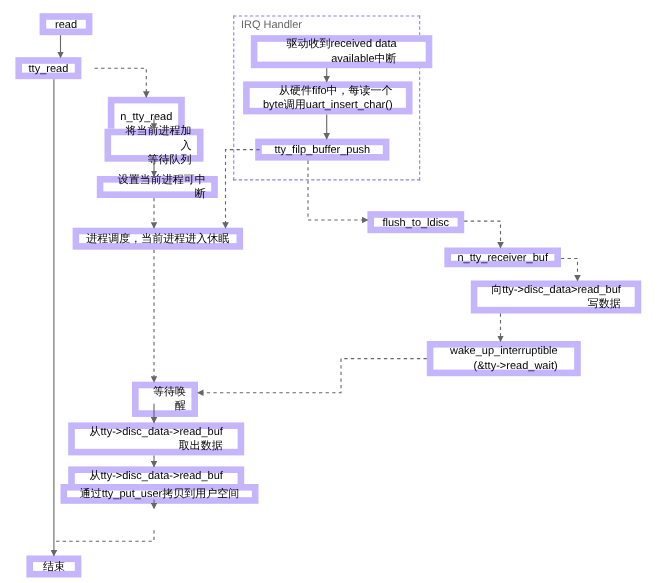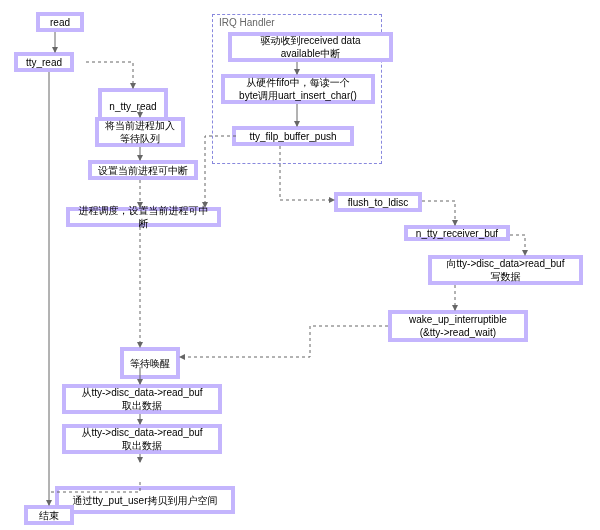--- a/index.html
+++ b/index.html
@@ -1,42 +1,42 @@
 <!DOCTYPE html>
 <html><head>
 <meta charset="utf-8">
 <style>
 *{box-sizing:border-box;margin:0;padding:0}
 body{width:600px;height:530px;background:#fff;font-family:"Microsoft YaHei",sans-serif;font-size:10px;position:relative;overflow:hidden}
-.box{position:absolute;border:4px solid #c4b5fd;background:#fff;padding:3px 5px;text-align:center;display:flex;align-items:center;justify-content:center;line-height:1.3}
+.box{position:absolute;border:6px solid #c4b5fd;background:#fff;padding:3px 5px;text-align:right;display:flex;align-items:center;justify-content:center;line-height:1.3}
 .group{position:absolute;border:1px dashed #8888dd;padding:2px}
 .group-label{position:absolute;top:2px;left:6px;color:#666;font-size:10px}
 svg{position:absolute;top:0;left:0;width:600px;height:530px;pointer-events:none}
 line{stroke:#666;stroke-width:1}
 line.dashed{stroke-dasharray:3,3}
 polyline{stroke:#666;stroke-width:1;fill:none}
 polyline.dashed{stroke-dasharray:3,3;fill:none}
 polygon{fill:#666}
 </style>
 </head>
 <body>
 
 <div class="box" style="left:36px;top:12px;width:48px;height:20px">read</div>
 <div class="box" style="left:14px;top:52px;width:60px;height:20px">tty_read</div>
 <div class="box" style="left:98px;top:88px;width:70px;height:36px">n_tty_read</div>
 <div class="box" style="left:95px;top:117px;width:90px;height:30px;white-space:pre-line">将当前进程加入
 等待队列</div>
 <div class="box" style="left:88px;top:160px;width:110px;height:20px">设置当前进程可中断</div>
-<div class="box" style="left:66px;top:207px;width:155px;height:20px">进程调度，设置当前进程可中断</div>
+<div class="box" style="left:66px;top:207px;width:155px;height:20px">进程调度，当前进程进入休眠</div>
 <div class="box" style="left:120px;top:347px;width:60px;height:32px">等待唤醒</div>
 <div class="box" style="left:62px;top:384px;width:160px;height:30px;white-space:pre-line">从tty-&gt;disc_data-&gt;read_buf
 取出数据</div>
 <div class="box" style="left:62px;top:424px;width:160px;height:30px;white-space:pre-line">从tty-&gt;disc_data-&gt;read_buf
 取出数据</div>
-<div class="box" style="left:55px;top:486px;width:180px;height:28px">通过tty_put_user拷贝到用户空间</div>
+<div class="box" style="left:55px;top:440px;width:180px;height:18px">通过tty_put_user拷贝到用户空间</div>
 <div class="box" style="left:24px;top:505px;width:50px;height:20px">结束</div>
 
 <div class="group" style="left:212px;top:14px;width:170px;height:150px">
   <span class="group-label">IRQ Handler</span>
 </div>
 <div class="box" style="left:228px;top:32px;width:165px;height:30px;white-space:pre-line">驱动收到received data
 available中断</div>
 <div class="box" style="left:221px;top:74px;width:154px;height:30px;white-space:pre-line">从硬件fifo中，每读一个
 byte调用uart_insert_char()</div>
 <div class="box" style="left:232px;top:126px;width:122px;height:20px">tty_filp_buffer_push</div>

